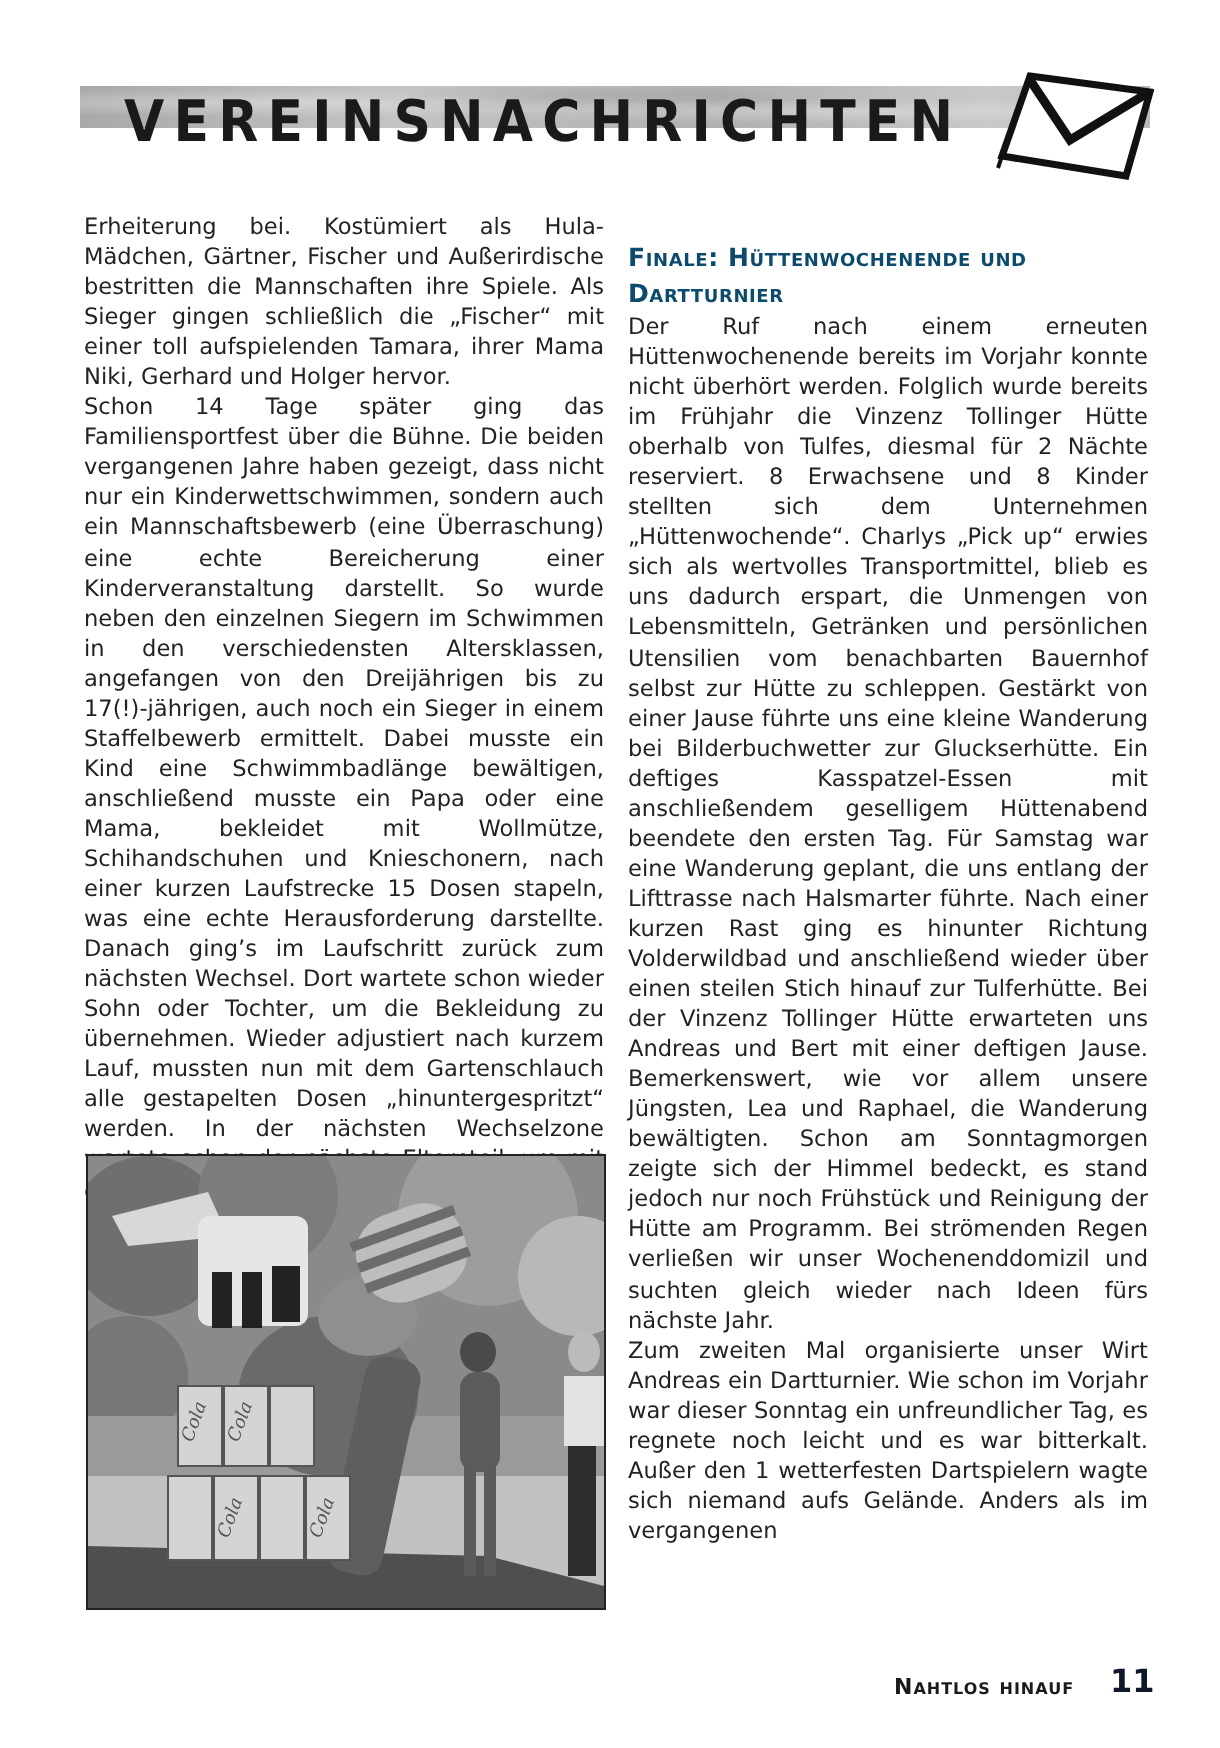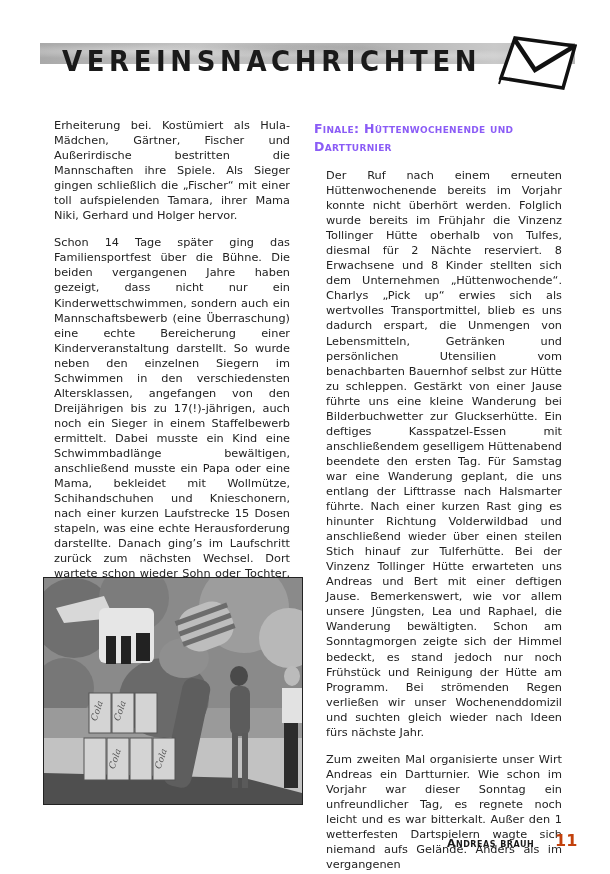--- a/index.html
+++ b/index.html
@@ -21,39 +21,39 @@
       font-size: 26px; letter-spacing: 4.6px; color: #1a1a1a;
       transform: scaleY(1.1); transform-origin: top left; line-height: 30px;
     }
     .envelope {
       position: absolute; left: 495px; top: 34px; width: 82px; height: 58px;
     }
     .col {
       position: absolute; font-size: 11.3px; line-height: 15.05px;
       text-align: justify; color: #222;
     }
-    .col p { margin: 12px; }
+    .col p { margin: 0; }
     .col-left { left: 42px; top: 106px; width: 260px; }
     .col-right { left: 314px; top: 106px; width: 260px; }
     .heading {
       font-weight: bold; font-size: 12.5px; line-height: 18px; letter-spacing: 0.3px;
-      margin: 14px 0 0 0; font-variant: small-caps; text-align: left; color: #8b5cf6;
+      margin: 14px 0 0 0; font-variant: small-caps; text-align: left; color: #0c4a6e;
     }
     .photo {
       position: absolute; left: 43px; top: 577px; width: 258px; height: 226px;
       border: 1.5px solid #222; overflow: hidden;
       background: linear-gradient(180deg, #7a7a7a 0%, #8e8e8e 35%, #9a9a9a 60%, #b5b5b5 78%, #6a6a6a 100%);
     }
     .photo svg { display: block; }
     .footer-label {
       position: absolute; left: 447px; top: 837px; font-weight: bold;
       font-size: 11px; letter-spacing: 0.5px; font-variant: small-caps; color: #1a1a1a;
     }
     .page-number {
-      position: absolute; left: 555px; top: 831px; font-weight: bold; font-size: 16px; color: #c2410c;
+      position: absolute; left: 555px; top: 831px; font-weight: bold; font-size: 16px; color: #0f172a;
     }
   </style>
 </head>
 <body>
 
 <div class="banner">
   <div class="banner-title">VEREINSNACHRICHTEN</div>
 </div>
 
 <div class="envelope">
@@ -128,14 +128,14 @@
     <rect x="240" y="145" width="14" height="65" fill="#2c2c2c"></rect>
   </svg>
 </div>
 
 <div class="col col-right">
   <div class="heading">Finale: Hüttenwochenende und Dartturnier</div>
   <p>Der Ruf nach einem erneuten Hüttenwochenende bereits im Vorjahr konnte nicht überhört werden. Folglich wurde bereits im Frühjahr die Vinzenz Tollinger Hütte oberhalb von Tulfes, diesmal für 2 Nächte reserviert. 8 Erwachsene und 8 Kinder stellten sich dem Unternehmen „Hüttenwochende“. Charlys „Pick up“ erwies sich als wertvolles Transportmittel, blieb es uns dadurch erspart, die Unmengen von Lebensmitteln, Getränken und persönlichen Utensilien vom benachbarten Bauernhof selbst zur Hütte zu schleppen. Gestärkt von einer Jause führte uns eine kleine Wanderung bei Bilderbuchwetter zur Gluckserhütte. Ein deftiges Kasspatzel-Essen mit anschließendem geselligem Hüttenabend beendete den ersten Tag. Für Samstag war eine Wanderung geplant, die uns entlang der Lifttrasse nach Halsmarter führte. Nach einer kurzen Rast ging es hinunter Richtung Volderwildbad und anschließend wieder über einen steilen Stich hinauf zur Tulferhütte. Bei der Vinzenz Tollinger Hütte erwarteten uns Andreas und Bert mit einer deftigen Jause. Bemerkenswert, wie vor allem unsere Jüngsten, Lea und Raphael, die Wanderung bewältigten. Schon am Sonntagmorgen zeigte sich der Himmel bedeckt, es stand jedoch nur noch Frühstück und Reinigung der Hütte am Programm. Bei strömenden Regen verließen wir unser Wochenenddomizil und suchten gleich wieder nach Ideen fürs nächste Jahr.</p>
   <p>Zum zweiten Mal organisierte unser Wirt Andreas ein Dartturnier. Wie schon im Vorjahr war dieser Sonntag ein unfreundlicher Tag, es regnete noch leicht und es war bitterkalt. Außer den 1 wetterfesten Dartspielern wagte sich niemand aufs Gelände. Anders als im vergangenen</p>
 </div>
 
-<div class="footer-label">Andreas brauh</div>
+<div class="footer-label">Nahtlos hinauf</div>
 <div class="page-number">11</div>
 
 </body></html>

